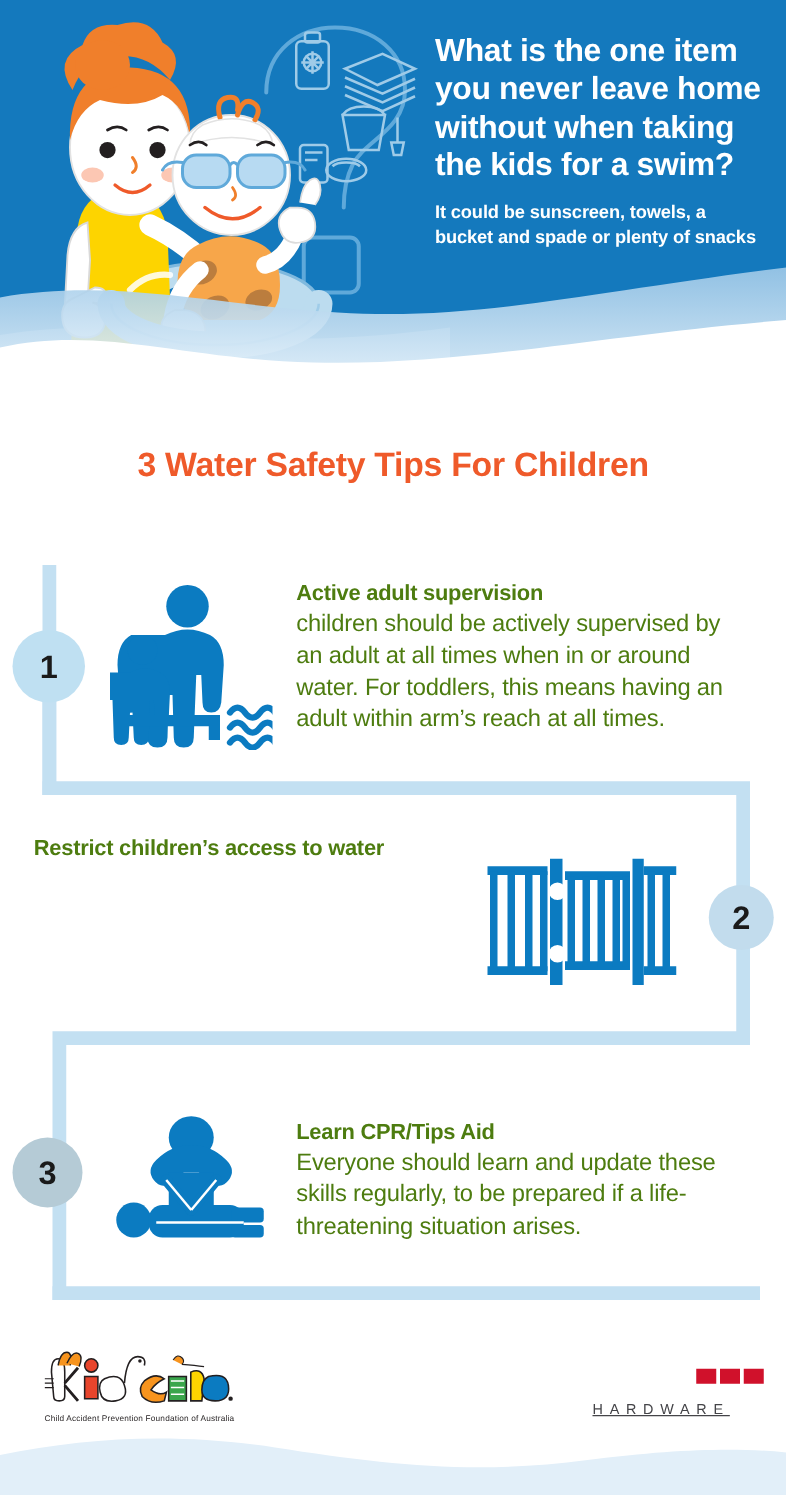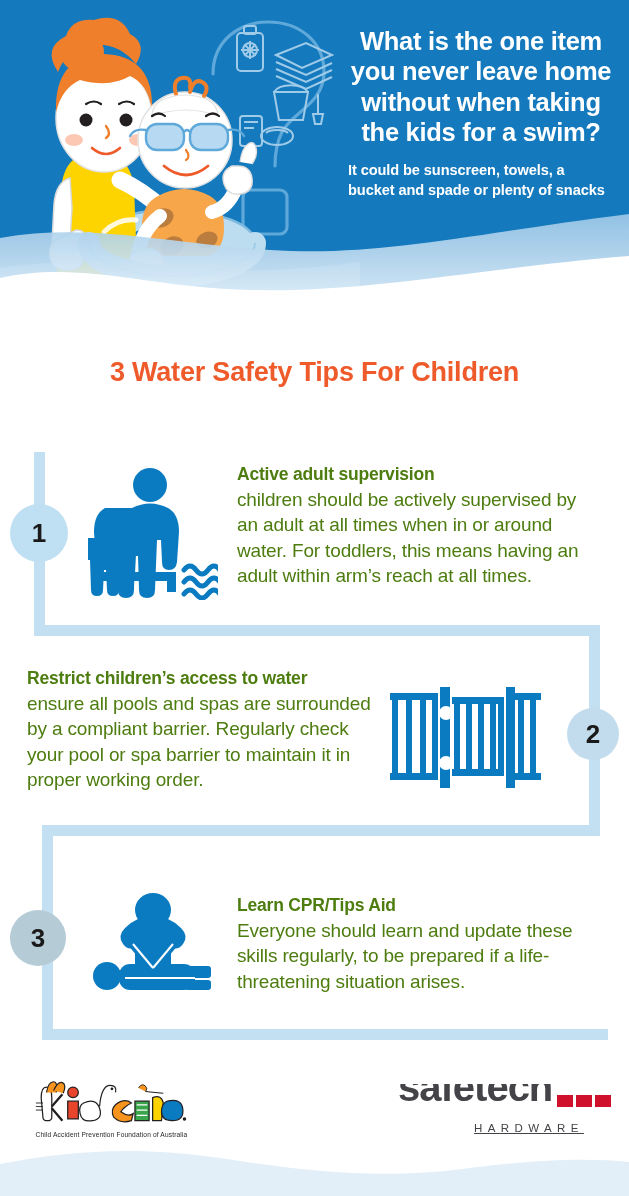--- a/index.html
+++ b/index.html
@@ -10,21 +10,21 @@
   }
   .page{position:relative;width:629px;height:1196px;overflow:hidden;background:#fff;}
 
   
   .hero{position:absolute;left:0;top:0;width:629px;height:300px;overflow:hidden;}
   .hero-bg{position:absolute;inset:0;background:#1479bd;}
   .hero-illus{position:absolute;left:0;top:0;width:360px;height:300px;}
   .hero-copy{position:absolute;left:348px;top:26px;width:266px;}
   .hero-title{
     color:#ffffff;font-weight:bold;font-size:25.5px;line-height:1.19;
-    letter-spacing:-0.3px;margin:0 0 14px 0;text-align:center;
+    letter-spacing:-0.3px;margin:0 0 14px 0;
   }
   .hero-sub{
     color:#ffffff;font-weight:bold;font-size:14.6px;line-height:1.33;
     letter-spacing:-0.1px;margin:0;
   }
   .hero-wave{position:absolute;left:0;bottom:0;width:629px;height:96px;}
 
   
   .main-title{
     position:absolute;left:0;top:357px;width:629px;text-align:center;
@@ -221,21 +221,20 @@
       <p class="tip-head">Active adult supervision</p>
       <p class="tip-body">children should be actively supervised by an adult at all times when in or around water. For toddlers, this means having an adult within arm’s reach at all times.</p>
     </div>
 
     <div class="badge" style="left:567px;top:702px;width:52px;height:52px;background:#c2dced;top:268px;">
       <span>2</span>
     </div>
 
     <div class="tip" style="left:27px;top:228px;width:360px;">
       <p class="tip-head">Restrict children’s access to water</p>
-      <p class="tip-body">ensure all pools and spas are surrounded by a compliant barrier. Regularly check your pool or spa barrier to maintain it in proper working order.</p>
     </div>
 
     <div class="icon-wrap" style="left:388px;top:245px;width:155px;height:105px;">
       <svg viewBox="0 0 155 105" width="155" height="105">
         <g fill="#0b7bc1">
 
           <rect x="2" y="8" width="48" height="7"></rect>
           <rect x="2" y="88" width="48" height="7"></rect>
           <rect x="4" y="12" width="6" height="80"></rect>
           <rect x="18" y="12" width="6" height="80"></rect>
@@ -334,21 +333,20 @@
 
         <path d="M134 20 q10 -4 12 6 l-2 20 h-10 z" fill="#fdd400" stroke="#231f20" stroke-width="1.4"></path>
 
         <path d="M150 24 q16 -4 18 8 q2 14 -12 14 q-12 0 -12 -10 q0 -9 6 -12 z" fill="#0b7bc1" stroke="#231f20" stroke-width="1.4"></path>
         <circle cx="170" cy="44" r="2" fill="#231f20"></circle>
       </svg>
       <div class="kidsafe-tag">Child Accident Prevention Foundation of Australia</div>
     </div>
 
     <div class="safetech">
-      <span class="safetech-word">safetech</span>
       <span class="safetech-bars">
           <i></i>
           <i></i>
           <i></i>
         </span>
     </div>
     <div class="safetech-sub">HARDWARE</div>
 
     <svg class="foot-wave" viewBox="0 0 629 56" preserveAspectRatio="none">
       <path d="M0 24 C70 10 140 6 220 18 C310 32 380 40 470 28 C540 19 590 18 629 22 L629 56 L0 56 Z" fill="#e2eff9"></path>

